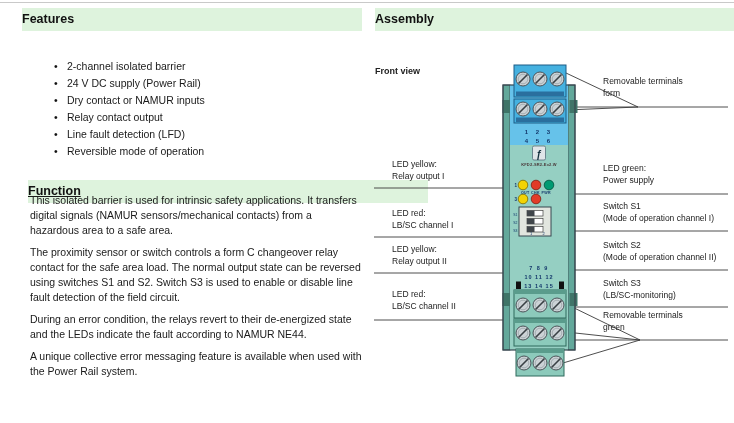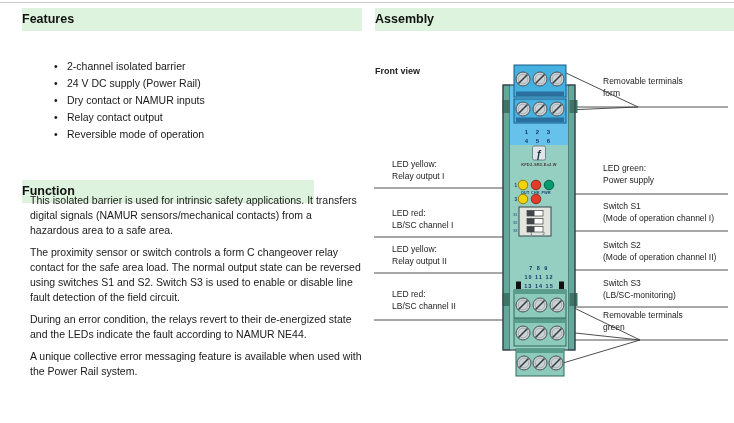--- a/index.html
+++ b/index.html
@@ -2,21 +2,21 @@
 <html><head>
 <meta charset="utf-8">
 <style>
   html,body{margin:0;padding:0;background:#fff;}
   .page{position:relative;width:734px;height:423px;background:#fff;overflow:hidden;
         font-family:"Liberation Sans",sans-serif;color:#1a1a1a;}
   .top-rule{position:absolute;left:0;top:2px;width:734px;height:1px;background:#c9c9c9;}
   .hbar{position:absolute;height:23px;background:#def3dd;}
   .hbar span{display:block;font-size:12.5px;font-weight:bold;line-height:23px;color:#111;}
   .bar-features{left:22px;top:8px;width:340px;}
-  .bar-function{left:22px;top:180px;width:292px;}
+  .bar-function{left:28px;top:180px;width:400px;text-decoration:underline;}
   .bar-assembly{left:375px;top:8px;width:360px;}
   .feat-list{position:absolute;left:38px;top:42px;width:320px;margin:16px;padding:0;list-style:none;}
   .feat-list li{position:relative;padding-left:13px;font-size:10.5px;line-height:17px;}
   .feat-list li::before{content:"•";position:absolute;left:0;top:0;color:#111;}
   .func-text{position:absolute;left:30px;top:193px;width:333px;}
   .func-text p{margin:0 0 7px 0;font-size:10.5px;line-height:15px;}
   .front-view{position:absolute;left:375px;top:66px;font-size:9px;font-weight:bold;color:#222;}
   .figure{position:absolute;left:372px;top:58px;width:356px;height:330px;}
   .figure svg{position:absolute;left:0;top:0;}
   .co{position:absolute;font-size:8.5px;line-height:11.5px;color:#222;}
@@ -32,20 +32,21 @@
   <div class="top-rule"></div>
 
   <div class="hbar bar-features">
     <span>Features</span>
   </div>
   <ul class="feat-list">
     <li>2-channel isolated barrier</li>
     <li>24 V DC supply (Power Rail)</li>
     <li>Dry contact or NAMUR inputs</li>
     <li>Relay contact output</li>
+    <li>Line fault detection (LFD)</li>
     <li>Reversible mode of operation</li>
   </ul>
 
   <div class="hbar bar-function">
     <span>Function</span>
   </div>
   <div class="func-text">
     <p>This isolated barrier is used for intrinsic safety applications. It transfers digital signals (NAMUR sensors/mechanical contacts) from a hazardous area to a safe area.</p>
     <p>The proximity sensor or switch controls a form C changeover relay contact for the safe area load. The normal output state can be reversed using switches S1 and S2. Switch S3 is used to enable or disable line fault detection of the field circuit.</p>
     <p>During an error condition, the relays revert to their de-energized state and the LEDs indicate the fault according to NAMUR NE44.</p>

